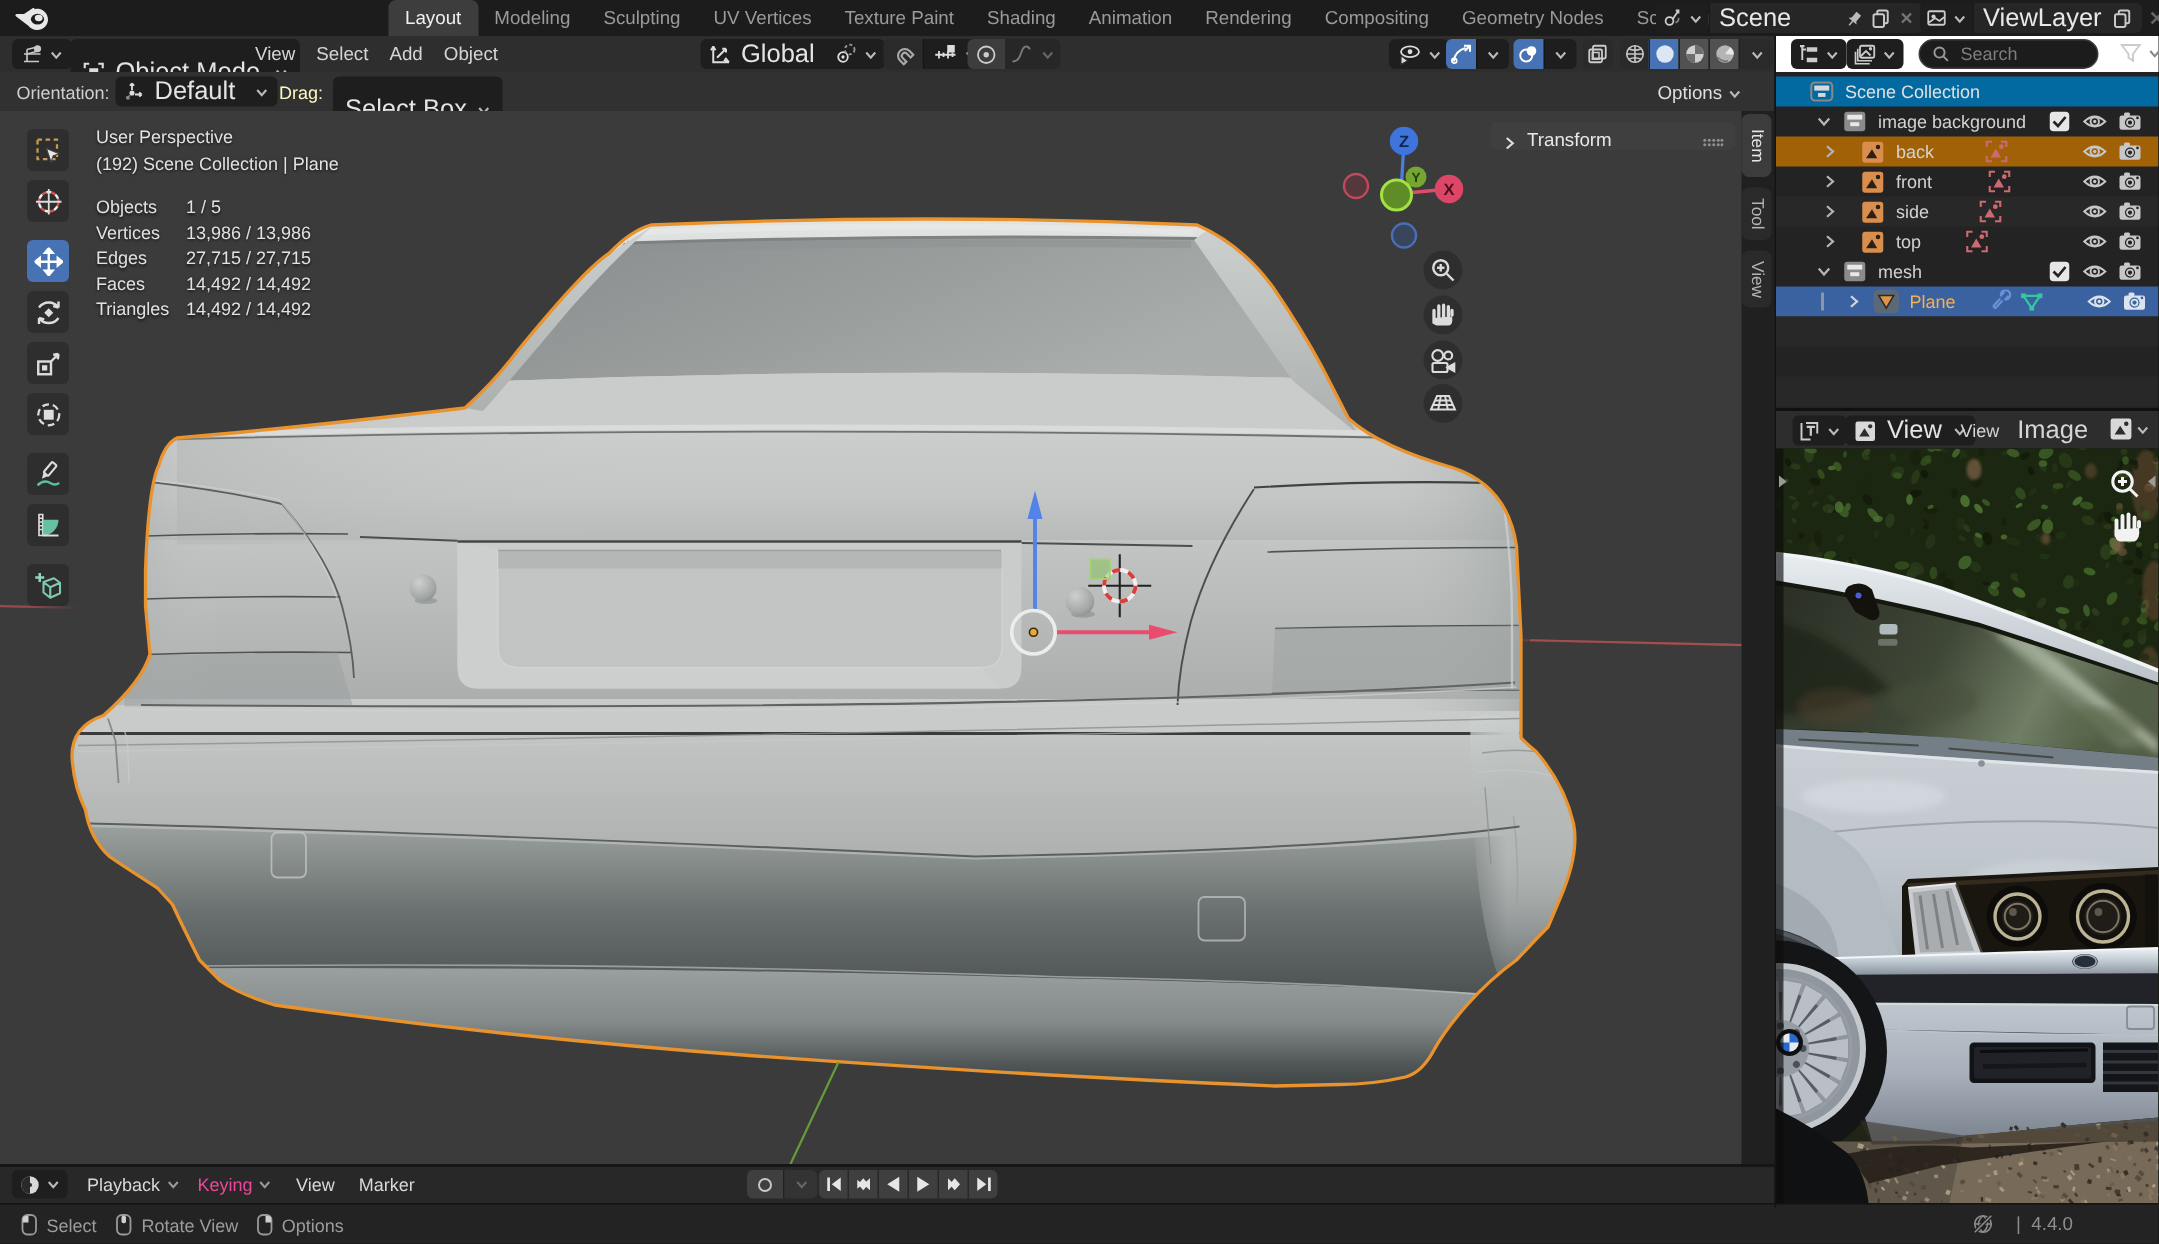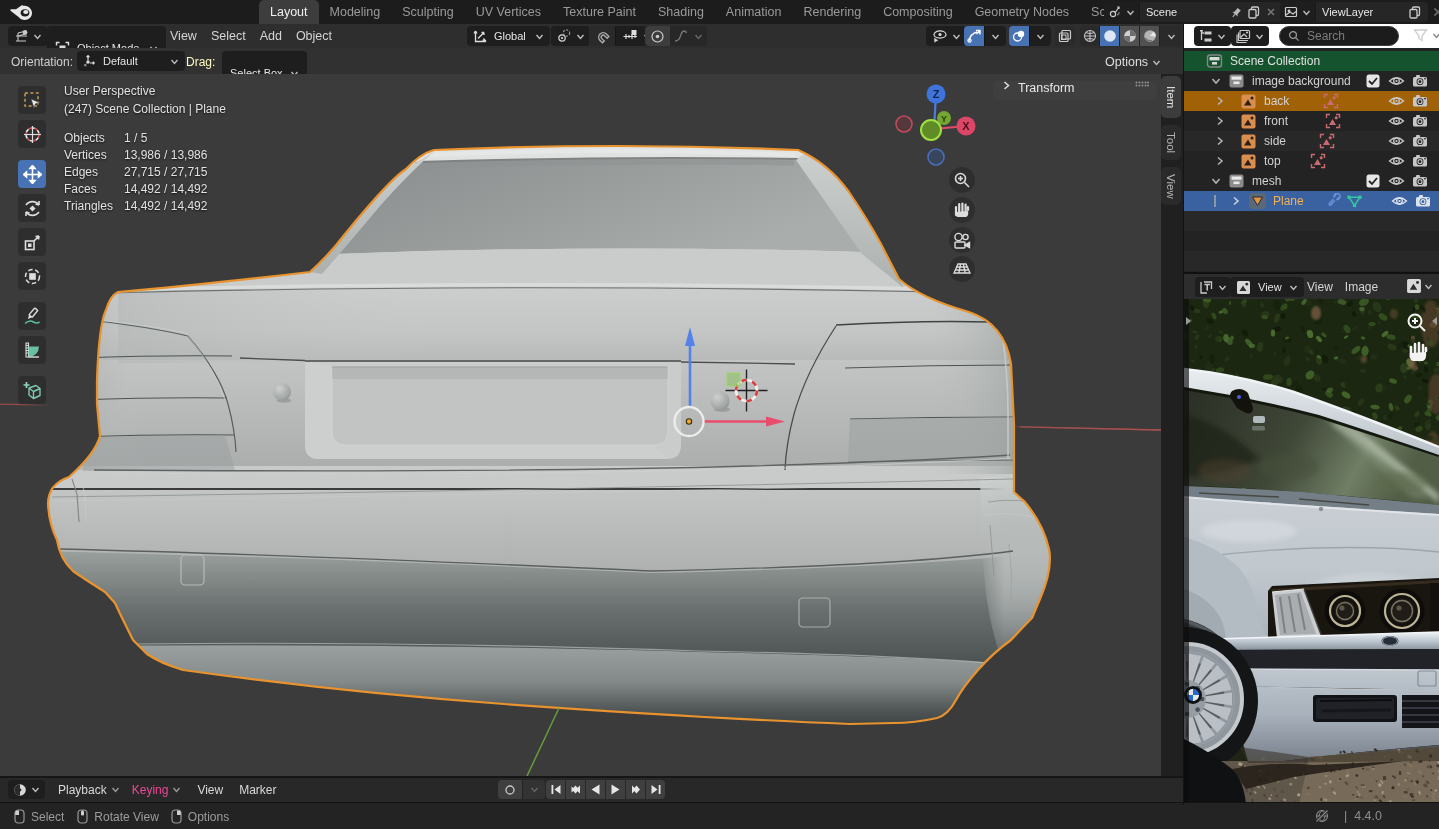--- a/index.html
+++ b/index.html
@@ -12,21 +12,21 @@
 #viewport{left:0;top:74px;width:1183px;height:702px;background:#3b3b3b;overflow:hidden;}
 #outhead{left:1184px;top:24px;width:255px;height:24px;background:#ffffff;}
 #outliner{left:1184px;top:48px;width:255px;height:224px;background:#232323;overflow:hidden;}
 #imghead{left:1184px;top:274px;width:255px;height:25px;background:#2d2d2d;}
 #imgview{left:1184px;top:299px;width:255px;height:506px;background:#1f2416;overflow:hidden;}
 #timeline{left:0;top:776px;width:1183px;height:26px;background:#282828;border-top:2px solid #161616;box-sizing:border-box;}
 #statusbar{left:0;top:802px;width:1439px;height:27px;background:#232323;border-top:1px solid #131313;box-sizing:border-box;}
 .menu{color:#d5d5d5;font-size:12.5px;padding:0 6px;}
 .tab{color:#9a9a9a;font-size:12.5px;padding:0 11px;height:24px;display:flex;align-items:center;}
 .tab.active{background:#3d3d3d;color:#f0f0f0;border-radius:5px 5px 0 0;}
-.ddbox{background:#1e1e1e;border-radius:4px;height:19px;display:flex;align-items:center;color:#e4e4e4;font-size:11px;padding:0 6px;text-align:center;}
+.ddbox{background:#1e1e1e;border-radius:4px;height:19px;display:flex;align-items:center;color:#e4e4e4;font-size:17px;padding:0 6px;text-align:center;}
 .chev{width:9px;height:9px;margin-left:4px;flex:0 0 auto;}
 .vbtn{position:absolute;width:28px;height:28px;background:#2e2e2e;border-radius:4px;}
 .vbtn.blue{background:#4772b3;}
 .vtab{left:1161px;width:20px;font-size:11.5px;writing-mode:vertical-rl;text-align:center;border-radius:5px;display:flex;align-items:center;justify-content:center;}
 .statxt{position:absolute;color:#e2e2e2;font-size:12px;text-shadow:0 1px 2px rgba(0,0,0,0.7);white-space:pre;}
 .pbtn{width:19px;height:19px;background:#3f3f3f;display:flex;align-items:center;justify-content:center;margin-right:1px;}
 .otrow{position:absolute;left:0;width:255px;height:20px;display:flex;align-items:center;color:#d2d2d2;font-size:12px;}
 .ofar{position:absolute;right:11px;display:flex;align-items:center;}
 .oeye{margin-left:8px;}
 .ocam{margin-left:7px;}
@@ -534,32 +534,32 @@
 <div class="vbtn" style="left:18px;top:262px"><svg style="margin:5px" width="19" height="19" viewBox="0 0 19 19">
         <path d="M3 16 L3 2 L5.5 2 L5.5 16 Z M3 4.5 L5.5 4.5 M3 7 L5.5 7 M3 9.5 L5.5 9.5 M3 12 L5.5 12" stroke="#ddd" stroke-width="1.1" fill="none"></path>
         <path d="M5.5 16 A10.5 10.5 0 0 0 16 5.5 L5.5 5.5 Z" fill="#6fd0b0" opacity="0.9"></path>
         <path d="M5.5 16 L16 16" stroke="#ddd" stroke-width="1.4"></path>
       </svg></div>
 <div class="vbtn" style="left:18px;top:302px"><svg style="margin:5px" width="19" height="19" viewBox="0 0 19 19">
         <path d="M6 7 L13 4.5 L17 7.5 L10.5 10.5 Z M6 7 L6 14 L10.5 17.5 L10.5 10.5 M17 7.5 L17 14.5 L10.5 17.5" fill="none" stroke="#7fc9ae" stroke-width="1.4" stroke-linejoin="round"></path>
         <path d="M3.5 1 L3.5 7 M0.5 4 L6.5 4" stroke="#8fd6bc" stroke-width="1.7"></path>
       </svg></div>
 <div class="statxt" style="left:64px;top:10px">User Perspective</div>
-<div class="statxt" style="left:64px;top:28px">(247) Scene Collection | Plane</div>
+<div class="statxt" style="left:64px;top:28px">(192) Scene Collection | Plane</div>
 <div class="statxt" style="left:64px;top:57px">Objects</div>
     <div class="statxt" style="left:124px;top:57px">1 / 5</div>
 <div class="statxt" style="left:64px;top:74px">Vertices</div>
     <div class="statxt" style="left:124px;top:74px">13,986 / 13,986</div>
 <div class="statxt" style="left:64px;top:91px">Edges</div>
     <div class="statxt" style="left:124px;top:91px">27,715 / 27,715</div>
 <div class="statxt" style="left:64px;top:108px">Faces</div>
     <div class="statxt" style="left:124px;top:108px">14,492 / 14,492</div>
 <div class="statxt" style="left:64px;top:125px">Triangles</div>
     <div class="statxt" style="left:124px;top:125px">14,492 / 14,492</div>
-<div class="abs" style="left:993px;top:7px;width:164px;height:19px;background:#3f3f3f;border-radius:5px;display:flex;align-items:flex-start">
+<div class="abs" style="left:993px;top:7px;width:164px;height:19px;background:#3f3f3f;border-radius:5px;display:flex;align-items:flex-end">
  <svg style="margin-left:9px" width="9" height="9" viewBox="0 0 9 9">
         <path d="M2.5 1 L6.5 4.5 L2.5 8" stroke="#ddd" stroke-width="1.5" fill="none"></path>
       </svg>
  <span style="color:#e8e8e8;font-size:12.5px;margin-left:7px">Transform</span>
  <svg style="position:absolute;right:8px" width="14" height="8" viewBox="0 0 14 8">
         <g fill="#909090">
           <circle cx="1.5" cy="1.5" r="1"></circle>
           <circle cx="4.5" cy="1.5" r="1"></circle>
           <circle cx="7.5" cy="1.5" r="1"></circle>
           <circle cx="10.5" cy="1.5" r="1"></circle>
@@ -610,21 +610,21 @@
  <div class="abs row" style="left:229px;top:4px">
   <svg width="15" height="15" viewBox="0 0 15 15">
         <path d="M1.5 2 L13.5 2 L9 8 L9 12.5 L6 10.5 L6 8 Z" fill="none" stroke="#ccc" stroke-width="1.3"></path>
       </svg>
   <svg class="chev" viewBox="0 0 9 9">
         <path d="M1.5 3 L4.5 6.5 L7.5 3" stroke="#888" stroke-width="1.4" fill="none"></path>
       </svg>
  </div>
 </div>
 <div class="abs" id="outliner">
- <div class="otrow" style="top:3px;background:#14532d">
+ <div class="otrow" style="top:3px;background:#0369a1">
   <svg style="margin-left:22px" width="17" height="16" viewBox="0 0 17 16">
         <rect x="1.5" y="2" width="14" height="12" rx="2.5" fill="none" stroke="#888" stroke-width="1.4"></rect>
         <rect x="3.5" y="4" width="10" height="3.4" fill="#d8d8d8"></rect>
         <rect x="6" y="9" width="5" height="2.6" fill="#d8d8d8"></rect>
       </svg>
   <span style="margin-left:7px;color:#e0e0e0">Scene Collection</span>
  </div>
  <div class="otrow" style="top:23px">
   <svg style="margin-left:27px" width="10" height="10" viewBox="0 0 10 10">
         <path d="M1.5 3 L5 7 L8.5 3" stroke="#b5b5b5" stroke-width="1.5" fill="none"></path>
@@ -860,21 +860,21 @@
         <path d="M3.5 11 L7 5.5 L10.5 11 Z" fill="#2d2d2d"></path>
         <circle cx="10.8" cy="4.2" r="1.4" fill="#2d2d2d"></circle>
       </svg>
   <span style="margin-left:7px">View</span>
   <svg class="chev" style="margin-left:7px" viewBox="0 0 9 9">
         <path d="M1.5 3 L4.5 6.5 L7.5 3" stroke="#bbb" stroke-width="1.4" fill="none"></path>
       </svg>
  </div>
  <div class="abs row" style="left:117px;top:0;height:25px">
   <div class="menu" style="font-size:12px">View</div>
-      <div class="menu" style="font-size:12px">Image</div>
+      <div class="menu" style="font-size:17px">Image</div>
  </div>
  <div class="abs row" style="left:222px;top:4px">
   <svg width="16" height="16" viewBox="0 0 15 15">
         <rect x="1" y="1" width="13" height="13" rx="1.5" fill="#d8d8d8"></rect>
         <path d="M3.5 11 L7 5.5 L10.5 11 Z" fill="#2d2d2d"></path>
         <circle cx="10.8" cy="4.2" r="1.4" fill="#2d2d2d"></circle>
       </svg>
   <svg class="chev" style="margin-left:2px" viewBox="0 0 9 9">
         <path d="M1.5 3 L4.5 6.5 L7.5 3" stroke="#bbb" stroke-width="1.4" fill="none"></path>
       </svg>

